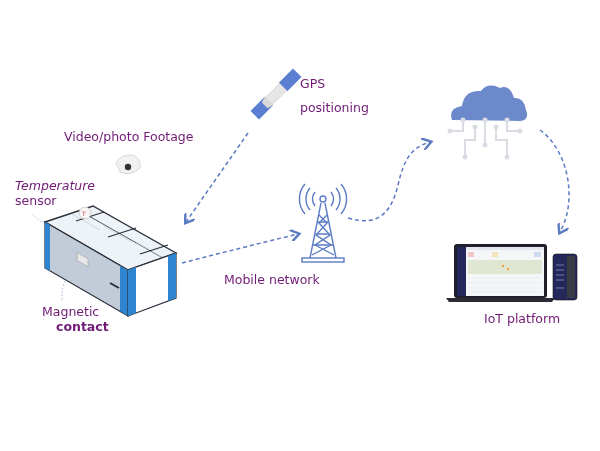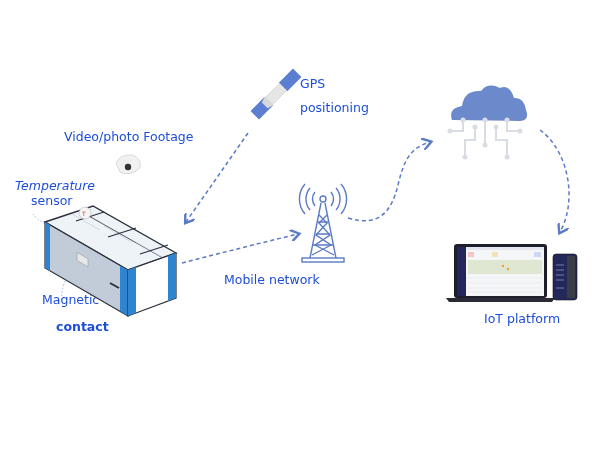--- a/index.html
+++ b/index.html
@@ -1,18 +1,18 @@
 <!DOCTYPE html>
 <html><head>
 <meta charset="utf-8">
 <style>
   html, body { margin:0; padding:0; background:#ffffff; }
   body { width:600px; height:451px; position:relative; overflow:hidden;
          font-family:"DejaVu Sans", sans-serif; }
-  .lbl { position:absolute; color:#1d4ed8; font-size:12.5px; line-height:15px; white-space:nowrap; }
+  .lbl { position:absolute; color:#701a75; font-size:12.5px; line-height:15px; white-space:nowrap; }
   svg.abs { position:absolute; left:0; top:0; }
 </style>
 </head>
 <body>
 
 <svg class="abs" width="600" height="451">
   <defs>
     <marker id="ah" markerWidth="8" markerHeight="8" refX="5" refY="4" orient="auto">
       <path d="M0,0 L6,4 L0,8" fill="none" stroke="#5b7bc4" stroke-width="1.6"></path>
     </marker>
@@ -37,22 +37,22 @@
 <div class="lbl" style="left:300px;top:76px;">GPS</div>
 <div class="lbl" style="left:300px;top:100px;">positioning</div>
 
 <div class="lbl" style="left:64px;top:129px;">Video/photo Footage</div>
 <svg class="abs" width="600" height="451">
   <path d="M116,163 Q120,154 133,155 Q142,159 140,168 Q130,177 120,172 Z" fill="#f1f1f1" stroke="#d0d0d0" stroke-width="0.8"></path>
   <circle cx="128" cy="167" r="3.2" fill="#333"></circle>
 </svg>
 
 <div class="lbl" style="left:15px;top:178px;font-style:italic;">Temperature</div>
-<div class="lbl" style="left:31px;top:193px;">sensor</div>
-<div class="lbl" style="left:42px;top:292px;">Magnetic</div>
+<div class="lbl" style="left:15px;top:193px;">sensor</div>
+<div class="lbl" style="left:42px;top:304px;">Magnetic</div>
 <div class="lbl" style="left:56px;top:319px;font-weight:bold;">contact</div>
 
 <svg class="abs" width="600" height="451">
 
   <path d="M45,222 L93,206 L176,253 L128,270 Z" fill="#eef3f8" stroke="#2a2f3a" stroke-width="1.4"></path>
   <path d="M80,211 L163,258" stroke="#2a2f3a" stroke-width="0.8" fill="none"></path>
   <path d="M72,214 L100,230 M104,226 L132,242 M136,242 L164,258" stroke="#cfd8e2" stroke-width="1"></path>
   <path d="M76,221 L104,212 M108,237 L136,228 M140,254 L168,245" stroke="#2a2f3a" stroke-width="1.2"></path>
 
   <circle cx="85" cy="213" r="6" fill="#f5f5f5" stroke="#bbb" stroke-width="0.6"></circle>

